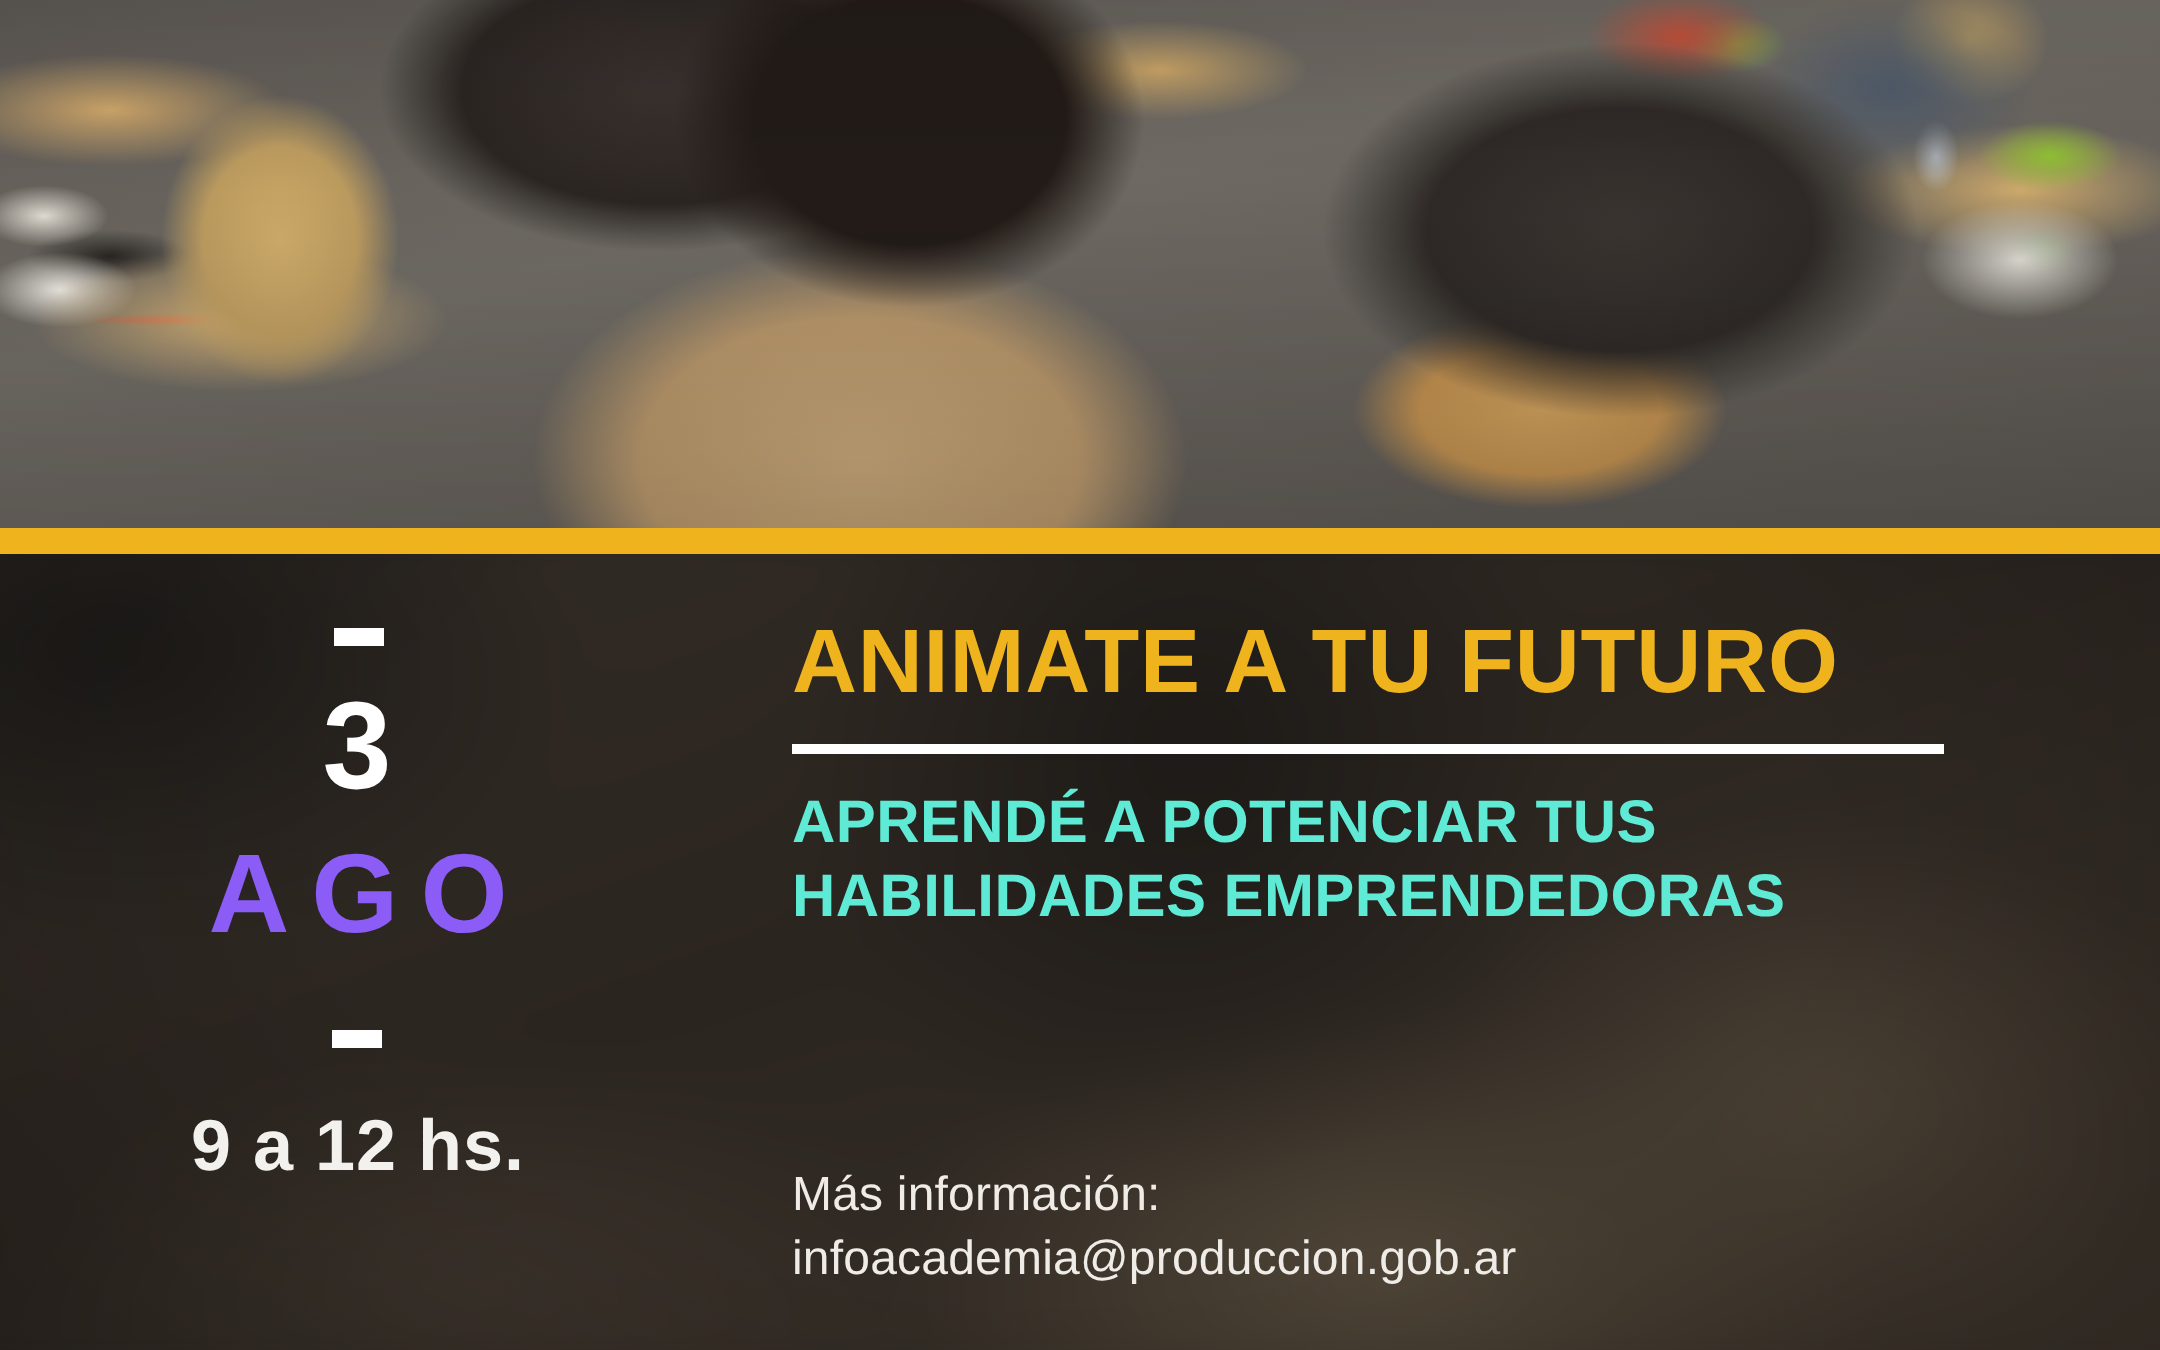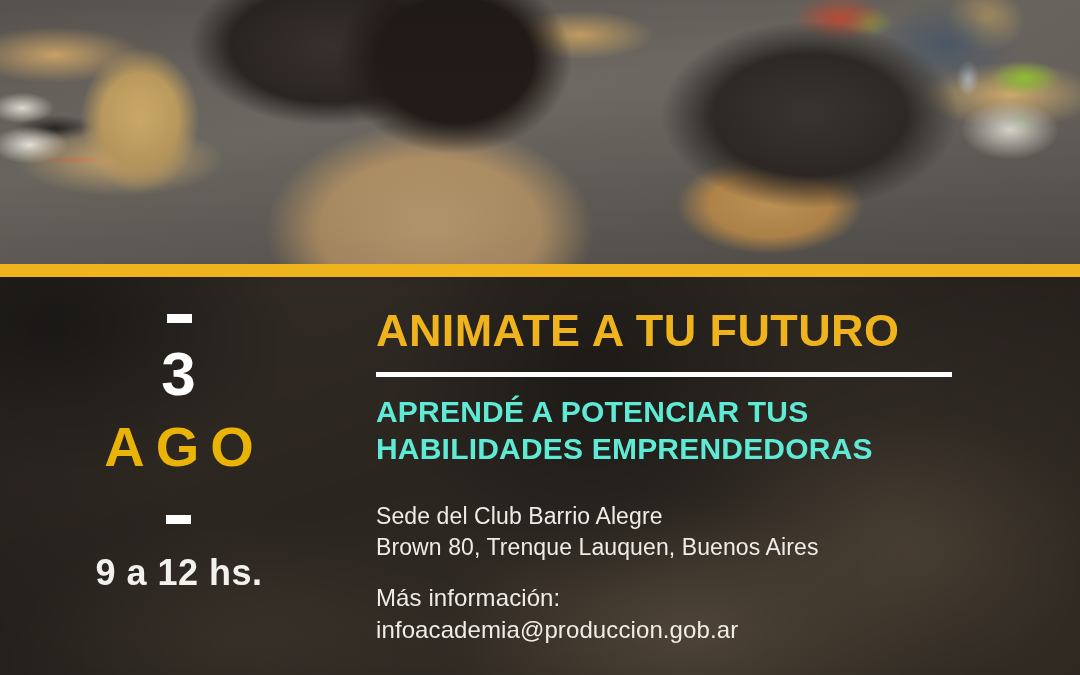--- a/index.html
+++ b/index.html
@@ -130,21 +130,21 @@
   .day {
     color:#ffffff;
     font-size:62px;
     font-weight:700;
     line-height:1;
     letter-spacing:1px;
     margin-top:20px;
     margin-left:-2px;
   }
   .month {
-    color:#eab308;
+    color:#8b5cf6;
     font-size:56px;
     font-weight:700;
     line-height:1;
     letter-spacing:11px;
     margin-top:14px;
     margin-left:9px;
   }
   .dash-bottom { margin-top:40px; margin-left:-4px; }
   .time {
     color:#f3f1ed;
@@ -152,21 +152,21 @@
     font-weight:700;
     line-height:1;
     letter-spacing:.5px;
     margin-top:31px;
     margin-left:-2px;
   }
 
   
   .info-block {
     position:absolute;
-    left:376px; top:277px;
+    left:396px; top:277px;
     width:640px; height:398px;
   }
   .headline {
     position:absolute;
     left:0; top:31px;
     font-size:45px;
     font-weight:700;
     letter-spacing:.4px;
     line-height:1;
     white-space:nowrap;
@@ -233,23 +233,19 @@
     <div class="time">9 a 12 hs.</div>
   </div>
 
   <div class="info-block">
     <div class="headline" style="color: rgb(239, 179, 29);">ANIMATE A TU FUTURO</div>
     <div class="rule"></div>
     <div class="subhead">
       <div>APRENDÉ A POTENCIAR TUS</div>
       <div>HABILIDADES EMPRENDEDORAS</div>
     </div>
-    <div class="venue">
-      <div>Sede del Club Barrio Alegre</div>
-      <div>Brown 80, Trenque Lauquen, Buenos Aires</div>
-    </div>
     <div class="contact">
       <div>Más información:</div>
       <div>infoacademia@produccion.gob.ar</div>
     </div>
   </div>
 
 </div>
 
 </body></html>

